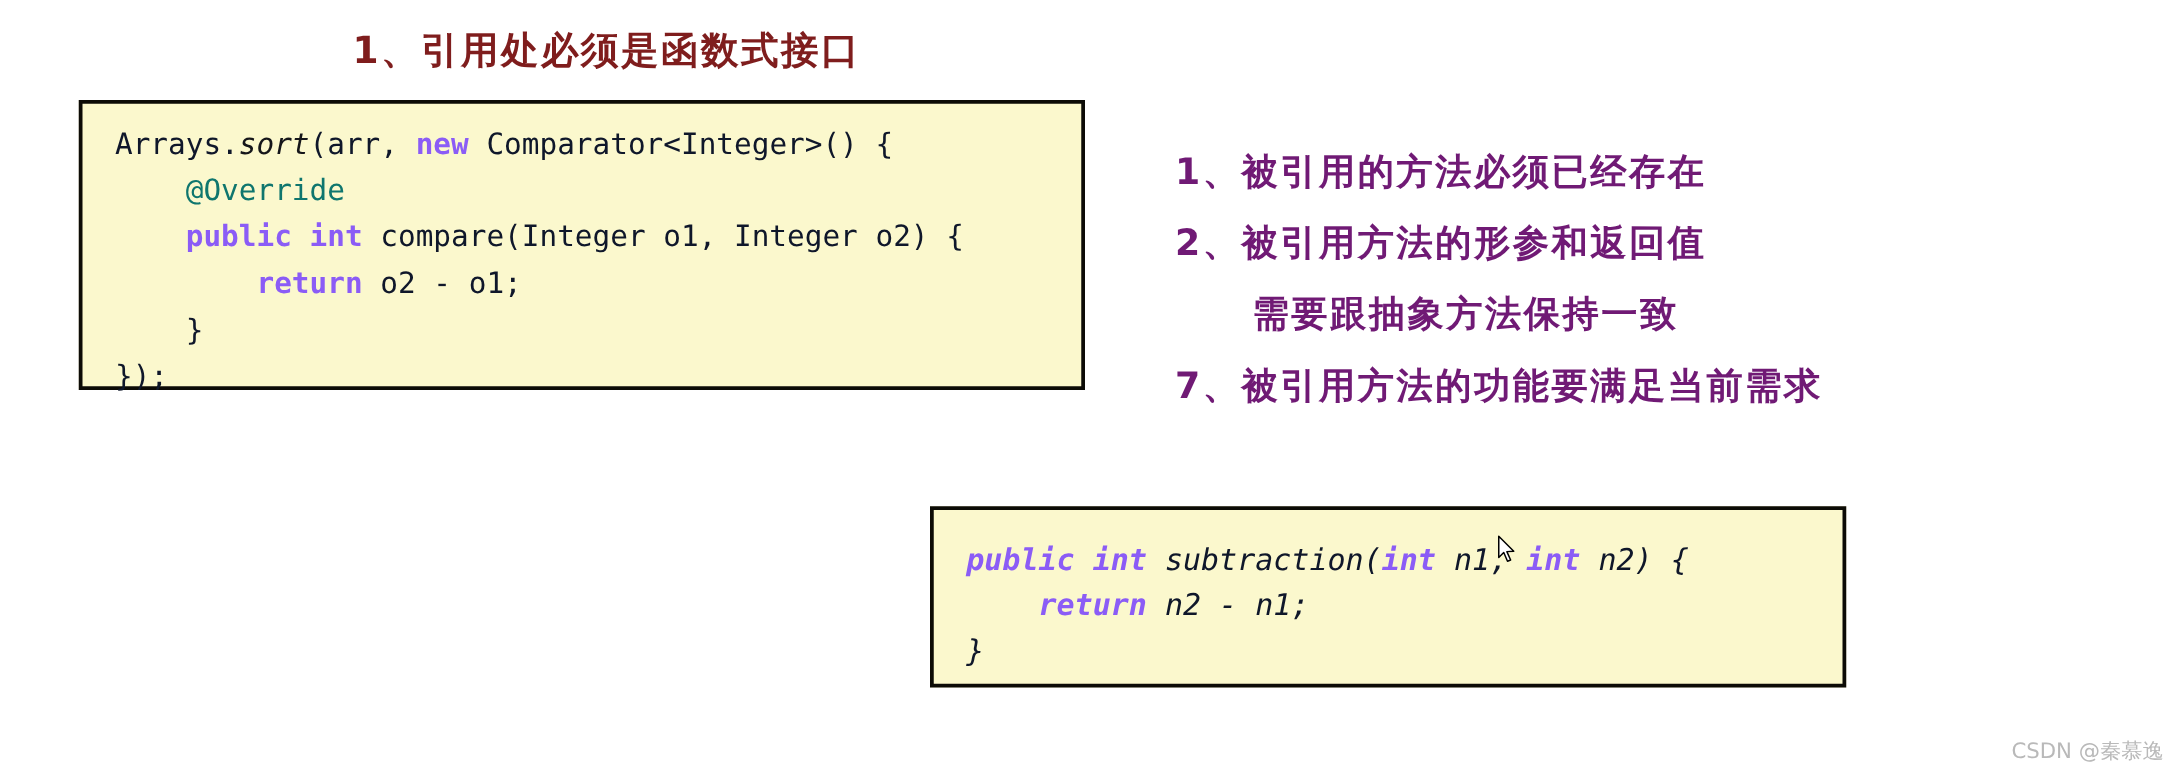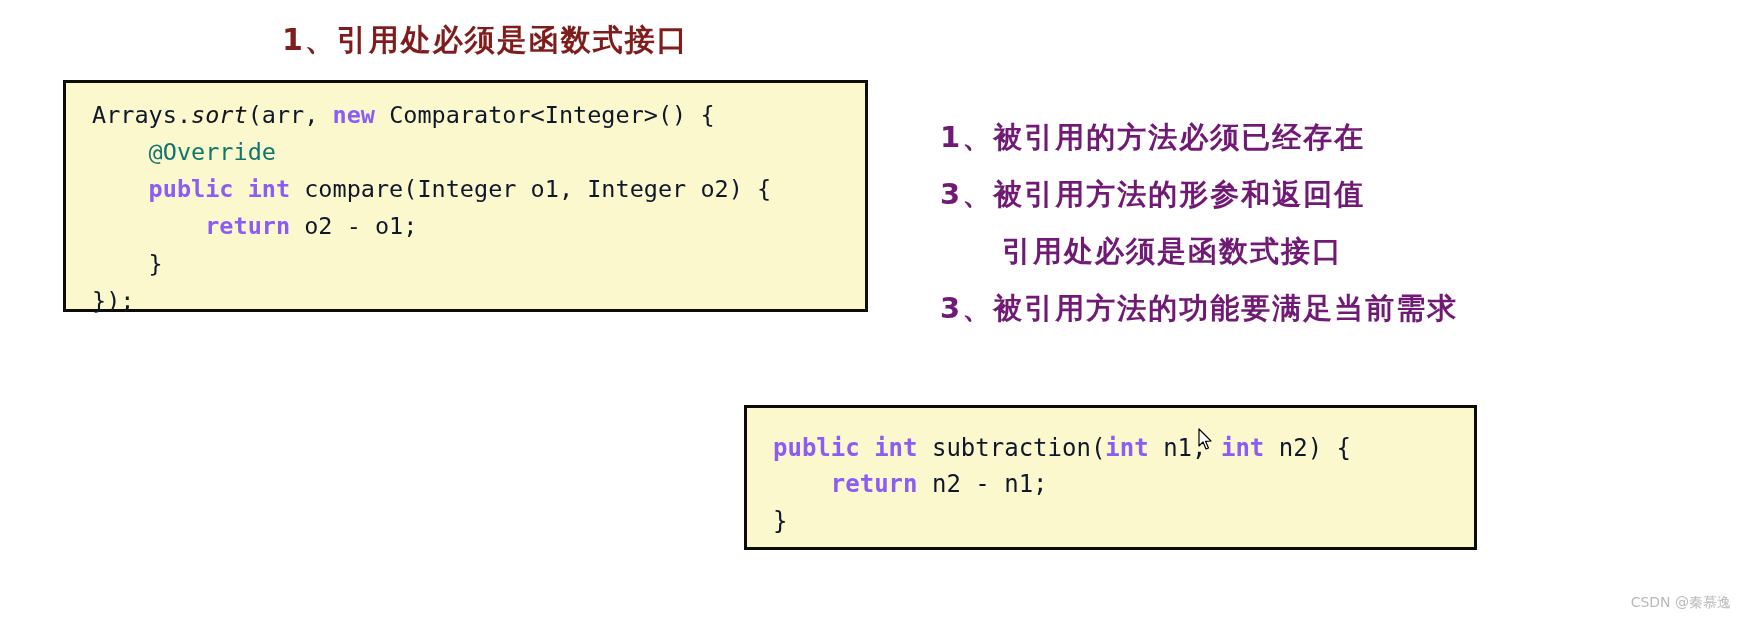--- a/index.html
+++ b/index.html
@@ -50,20 +50,21 @@
     height: 232px;
     font-size: 23.5px;
   }
   #code-bottom {
     left: 744px;
     top: 405px;
     width: 733px;
     height: 145px;
     font-size: 24px;
     padding-top: 22px;
+    font-style: italic;
   }
   #code-bottom .line { line-height: 1.52; }
 
   
   .kw   { color: #8b5cf6; font-weight: bold; }
   .ann  { color: #0f766e; }
   .ital { font-style: italic; }
   .plain{ color: #0f172a; }
 
   
@@ -95,37 +96,37 @@
     height: 24px;
     pointer-events: none;
   }
 
   
   .watermark {
     position: absolute;
     right: 14px;
     bottom: 14px;
     font-family: "DejaVu Sans", sans-serif;
-    font-size: 14px;
+    font-size: 17px;
     color: #b9b9b9;
     white-space: nowrap;
   }
 </style>
 </head>
 <body>
 
 <div class="slide-title">1、引用处必须是函数式接口</div>
 
 <div class="code-box" id="code-top"><div class="line"><span class="plain">Arrays.</span><span class="ital">sort</span><span class="plain">(arr, </span><span class="kw">new</span><span class="plain"> Comparator&lt;Integer&gt;() {</span></div><div class="line"><span class="plain">    </span><span class="ann">@Override</span></div><div class="line"><span class="plain">    </span><span class="kw">public int</span><span class="plain"> compare(Integer o1, Integer o2) {</span></div><div class="line"><span class="plain">        </span><span class="kw">return</span><span class="plain"> o2 - o1;</span></div><div class="line"><span class="plain">    }</span></div><div class="line"><span class="plain">});</span></div></div>
 
 <div class="notes">
     <div class="note-line">1、被引用的方法必须已经存在</div>
-    <div class="note-line">3、被引用方法的形参和返回值</div>
-    <div class="note-line indented">引用处必须是函数式接口</div>
-    <div class="note-line">3、被引用方法的功能要满足当前需求</div>
+    <div class="note-line">2、被引用方法的形参和返回值</div>
+    <div class="note-line indented">需要跟抽象方法保持一致</div>
+    <div class="note-line">7、被引用方法的功能要满足当前需求</div>
   </div>
 
 <div class="code-box" id="code-bottom"><div class="line"><span class="kw">public int</span><span class="plain"> subtraction(</span><span class="kw">int</span><span class="plain"> n1, </span><span class="kw">int</span><span class="plain"> n2) {</span></div><div class="line"><span class="plain">    </span><span class="kw">return</span><span class="plain"> n2 - n1;</span></div><div class="line"><span class="plain">}</span></div></div>
 
 <span class="cursor">
   <svg width="16" height="24" viewBox="0 0 16 24">
     <path d="M1 1 L1 18 L5 14 L8 21 L10.5 20 L7.5 13.3 L13 13 Z" fill="#ffffff" stroke="#000000" stroke-width="1.2" stroke-linejoin="round"></path>
   </svg>
 </span>
 

